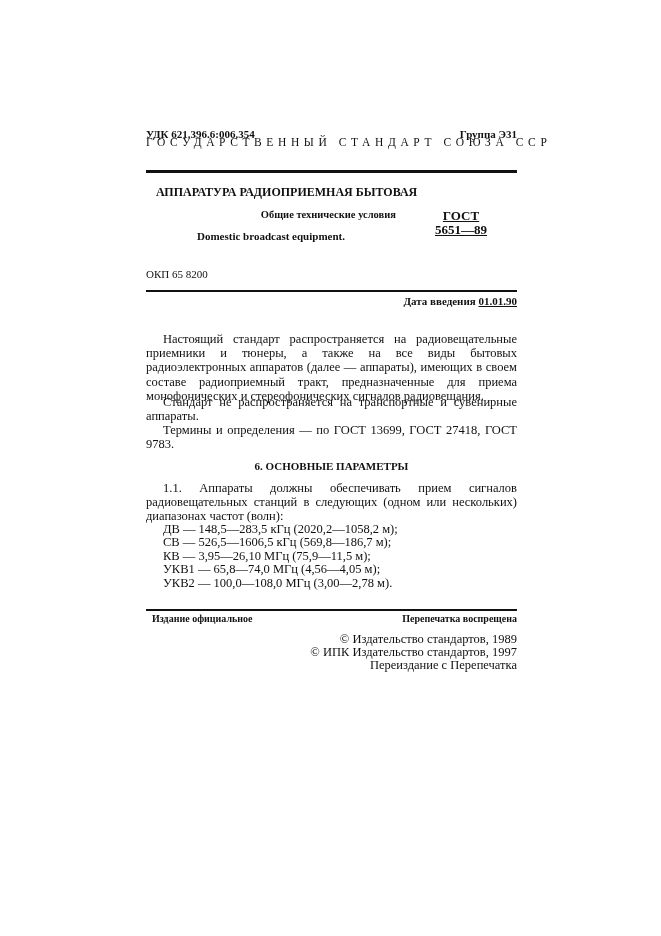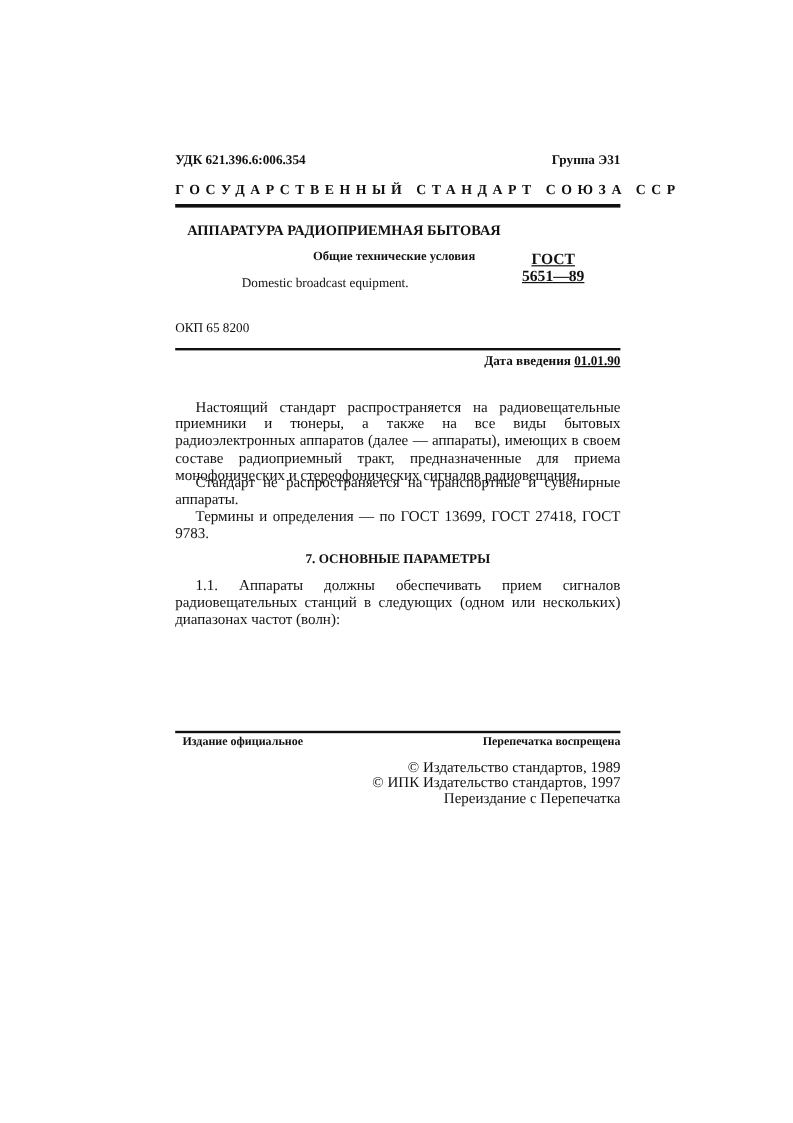--- a/index.html
+++ b/index.html
@@ -20,30 +20,30 @@
       left: 146px;
       top: 0;
       width: 371px;
       height: 697px;
     }
     .abs { position: absolute; white-space: nowrap; }
 
     .udk { left: 0; top: 128px; font-size: 11px; font-weight: bold; }
     .group { right: 0; top: 128px; font-size: 11px; font-weight: bold; }
 
-    .gos { left: 0; top: 153px; width: 371px; font-size: 11.5px; font-weight: bold; letter-spacing: 4.6px; }
+    .gos { left: 0; top: 136px; width: 371px; font-size: 11.5px; font-weight: normal; letter-spacing: 4.6px; }
 
     .rule { position: absolute; left: 0; width: 371px; background: #111; }
     .rule-top { top: 170px; height: 3px; }
     .rule-mid { top: 290px; height: 2px; }
     .rule-bottom { top: 609px; height: 2px; }
 
     .title { left: 10px; top: 185px; font-size: 12px; font-weight: bold; }
     .subtitle { left: 0; width: 250px; top: 209px; text-align: right; font-size: 10.5px; font-weight: bold; }
-    .en-title { left: 0; width: 250px; top: 230px; text-align: center; font-size: 11px; line-height: 13px; white-space: normal; }
+    .en-title { left: 0; width: 250px; top: 230px; text-align: center; font-size: 11px; line-height: 13px; white-space: normal; font-weight: bold; }
     .gost { left: 270px; width: 90px; top: 209px; text-align: center; font-size: 13px; font-weight: bold; line-height: 14px; text-decoration: underline; }
 
     .okp { left: 0; top: 268px; font-size: 11px; }
 
     .date { right: 0; top: 295px; font-size: 11px; font-weight: bold; }
     .date .val { text-decoration: underline; }
 
     .body {
       position: absolute;
       left: 0;
@@ -113,26 +113,33 @@
   <div class="body p1">
     <p>Настоящий стандарт распространяется на радиовещательные приемники и тюнеры, а также на все виды бытовых радиоэлектронных аппаратов (далее — аппараты), имеющих в своем составе радиоприемный тракт, предназначенные для приема монофонических и стереофонических сигналов радиовещания.</p>
   </div>
   <div class="body p2">
     <p>Стандарт не распространяется на транспортные и сувенирные аппараты.</p>
   </div>
   <div class="body p3">
     <p>Термины и определения — по ГОСТ 13699, ГОСТ 27418, ГОСТ 9783.</p>
   </div>
 
-  <div class="abs section">7. ОСНОВНЫЕ ПАРАМЕТРЫ</div>
+  <div class="abs section">6. ОСНОВНЫЕ ПАРАМЕТРЫ</div>
 
   <div class="body p4">
     <p>1.1. Аппараты должны обеспечивать прием сигналов радиовещательных станций в следующих (одном или нескольких) диапазонах частот (волн):</p>
   </div>
 
+  <div class="bands">
+    <div>ДВ — 148,5—283,5 кГц (2020,2—1058,2 м);</div>
+    <div>СВ — 526,5—1606,5 кГц (569,8—186,7 м);</div>
+    <div>КВ — 3,95—26,10 МГц (75,9—11,5 м);</div>
+    <div>УКВ1 — 65,8—74,0 МГц (4,56—4,05 м);</div>
+    <div>УКВ2 — 100,0—108,0 МГц (3,00—2,78 м).</div>
+  </div>
 
   <div class="rule rule-bottom"></div>
   <div class="abs ed-left">Издание официальное</div>
   <div class="abs ed-right">Перепечатка воспрещена</div>
 
   <div class="copy">
     <div>© Издательство стандартов, 1989</div>
     <div>© ИПК Издательство стандартов, 1997</div>
     <div>Переиздание с Перепечатка</div>
   </div>

